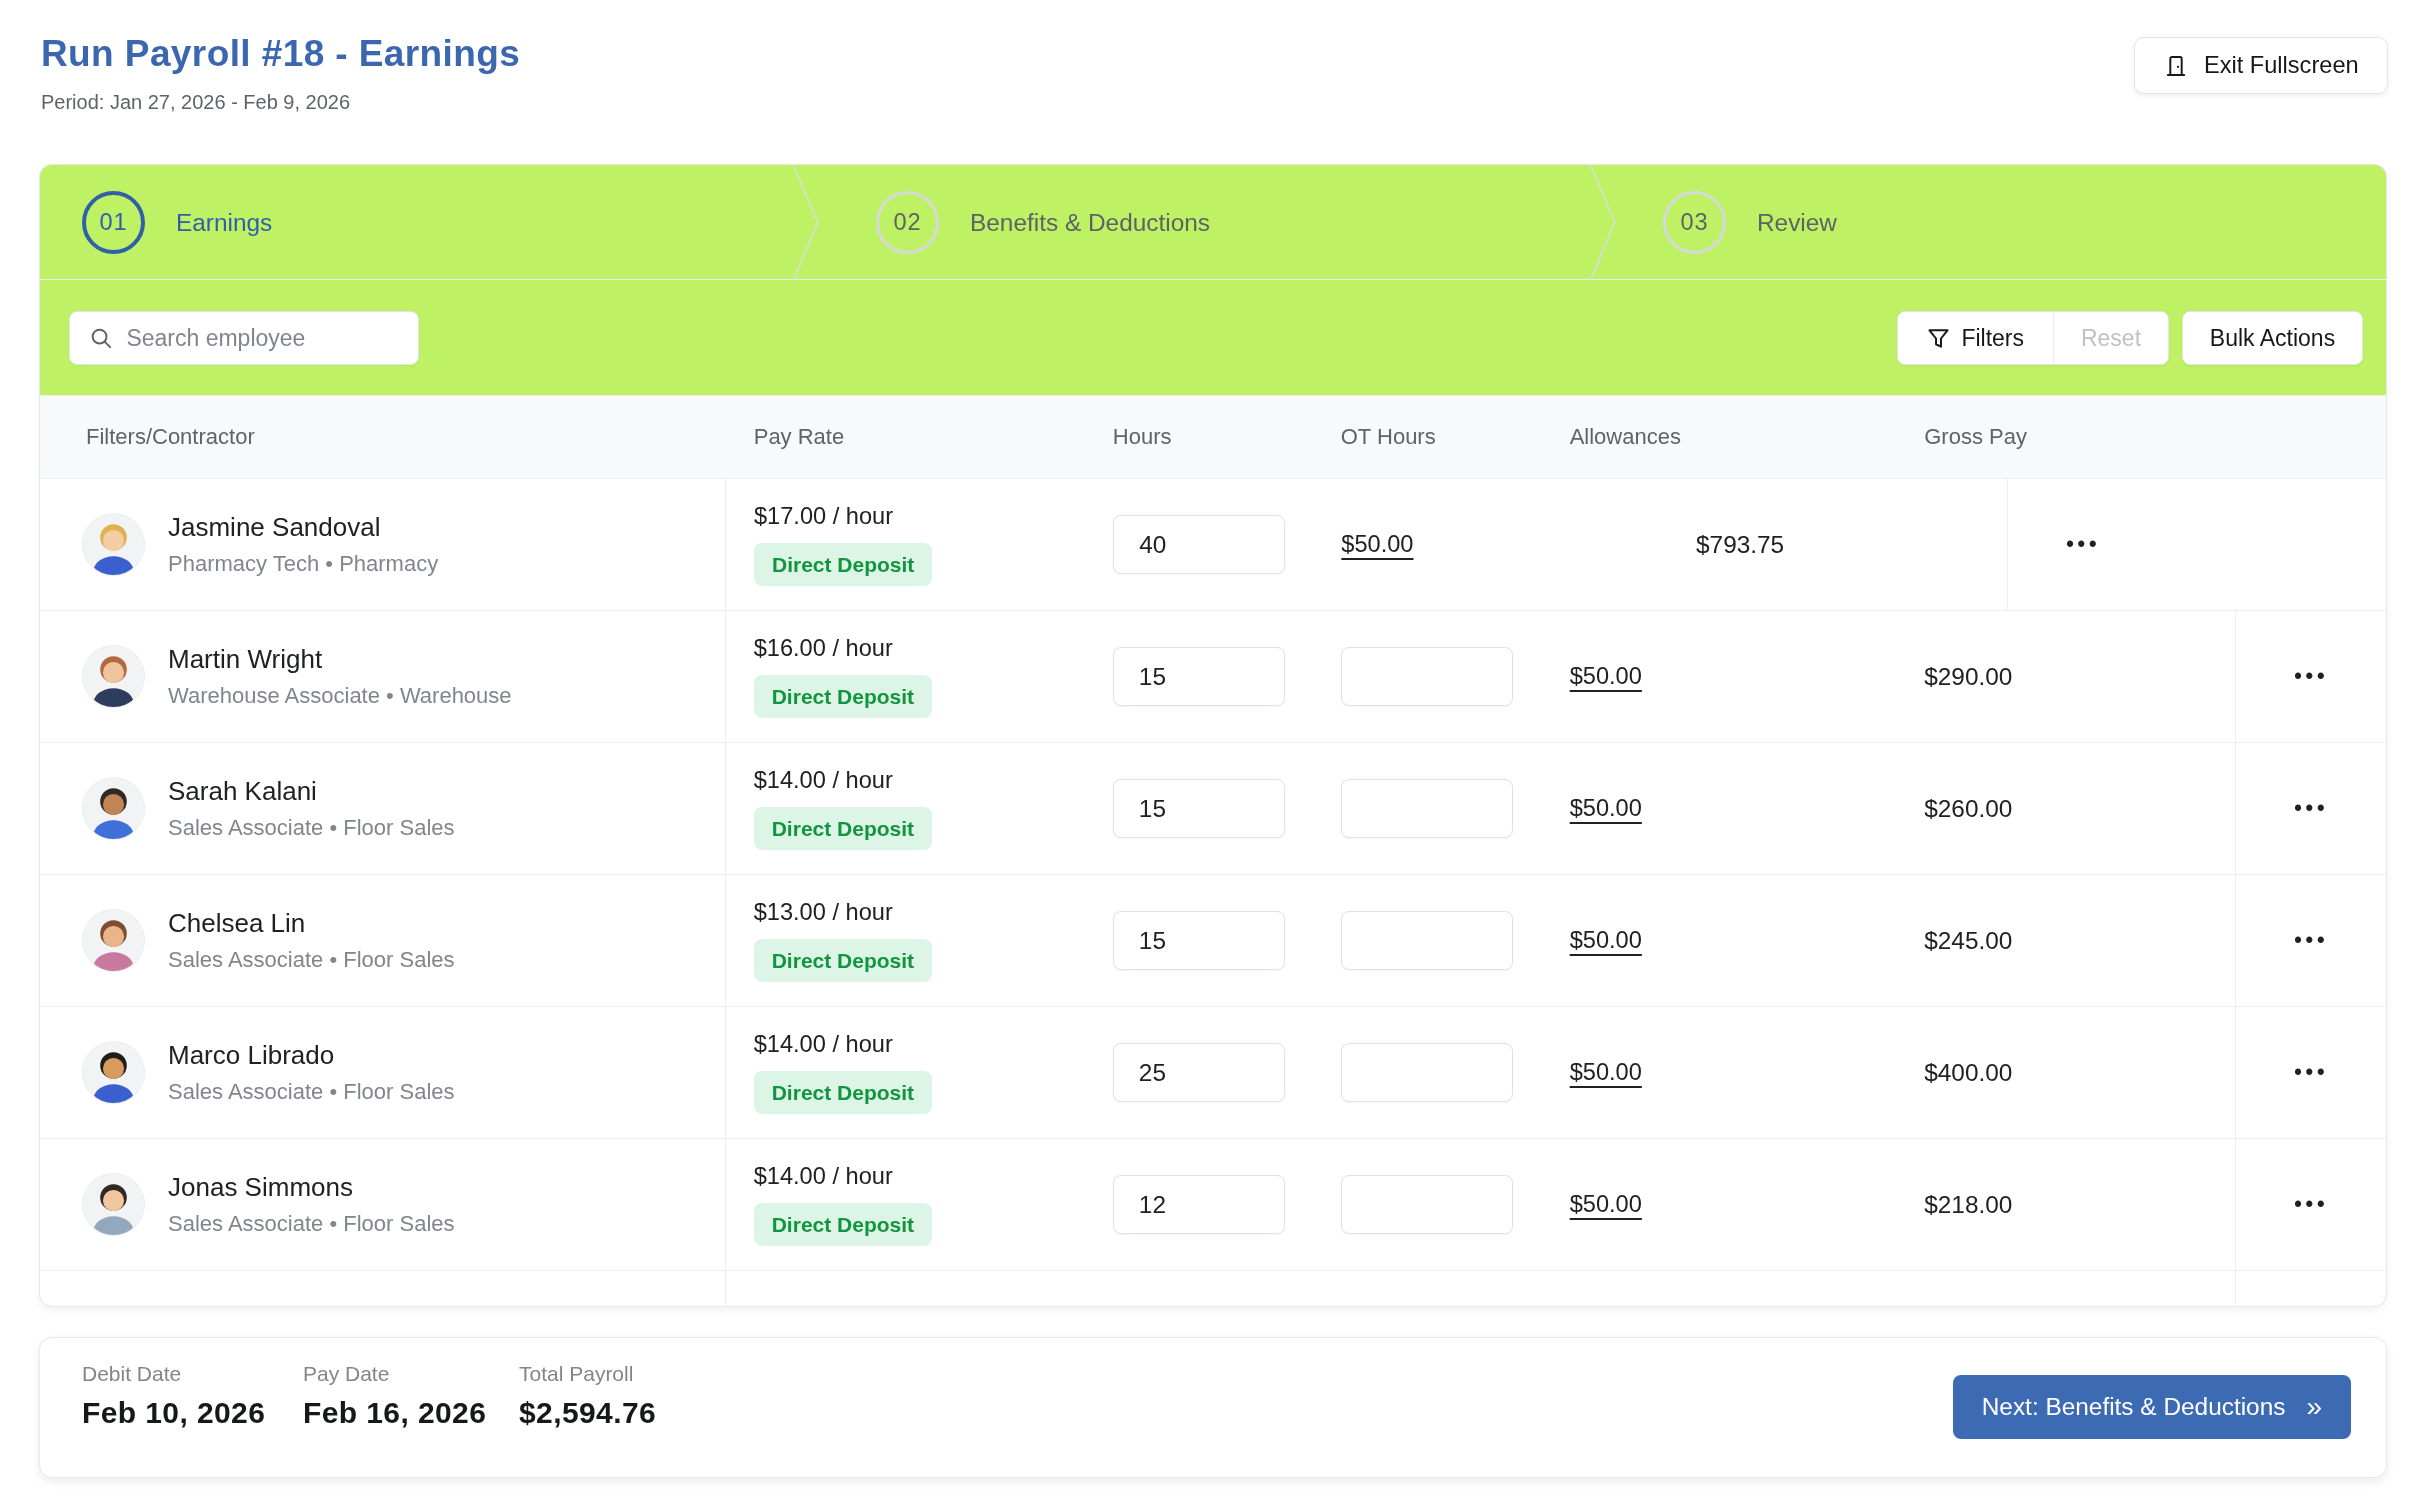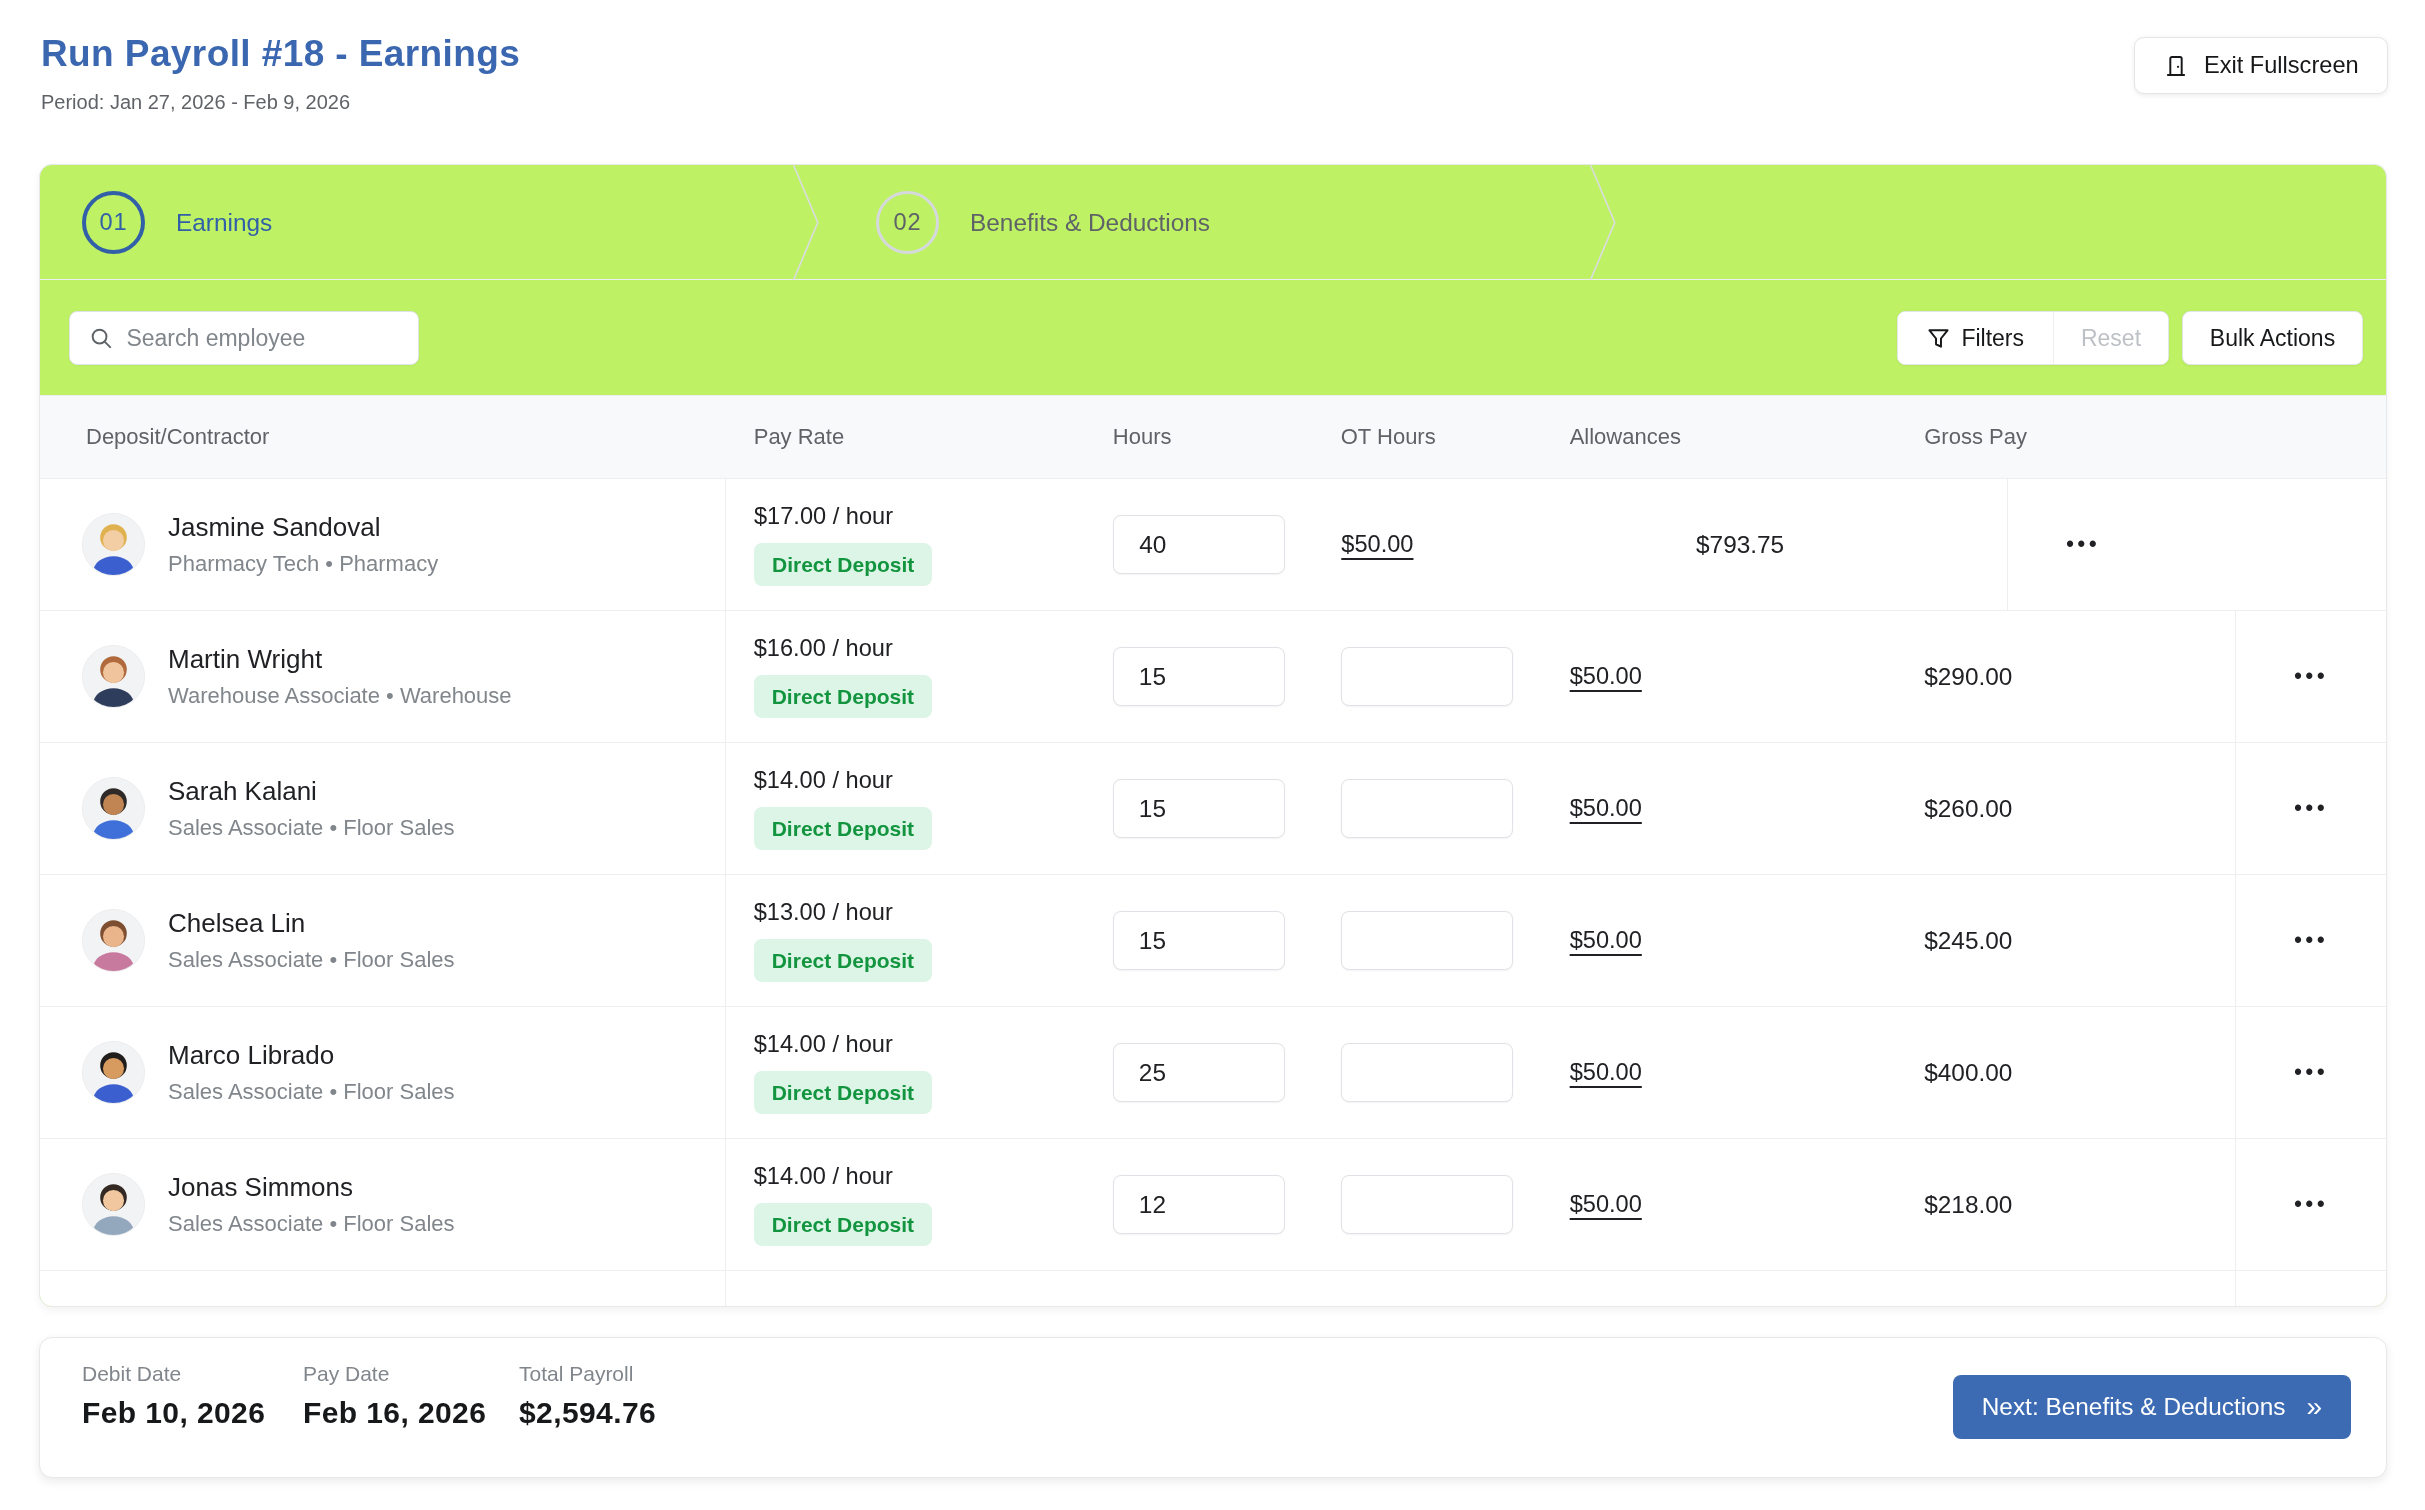--- a/index.html
+++ b/index.html
@@ -147,20 +147,24 @@
       <svg class="chev chev-1" width="29" height="115" viewBox="0 0 36 142" fill="none">
         <polyline points="2,0 32,71 2,142" stroke="#dadce0" stroke-width="2"></polyline>
       </svg>
       <div class="step step-2">
         <div class="step-circle">02</div>
         <div class="step-label">Benefits &amp; Deductions</div>
       </div>
       <svg class="chev chev-2" width="29" height="115" viewBox="0 0 36 142" fill="none">
         <polyline points="2,0 32,71 2,142" stroke="#dadce0" stroke-width="2"></polyline>
       </svg>
+      <div class="step step-3">
+        <div class="step-circle">03</div>
+        <div class="step-label">Review</div>
+      </div>
     </div>
 
     <div class="toolbar">
       <div class="search-box">
         <span class="icon">
           <svg width="24.4" height="24.4" viewBox="0 0 30 30" fill="none" stroke="#5f6368" stroke-width="2.4" stroke-linecap="round">
             <circle cx="13" cy="13" r="8.5"></circle>
               <path d="M19.5 19.5 L26 26"></path>
           </svg>
         </span>
@@ -174,21 +178,21 @@
             </svg>
           </span>
           <span>Filters</span>
         </button>
         <button class="reset-btn" disabled="">Reset</button>
       </div>
       <button class="bulk-btn">Bulk Actions</button>
     </div>
 
     <div class="thead">
-        <div class="cell c-emp">Deposit/Contractor</div>
+        <div class="cell c-emp">Filters/Contractor</div>
         <div class="cell c-pay">Pay Rate</div>
         <div class="cell c-hours">Hours</div>
         <div class="cell c-ot">OT Hours</div>
         <div class="cell c-allow">Allowances</div>
         <div class="cell c-gross">Gross Pay</div>
         <div class="cell c-actions"></div>
       </div>
 
     <div>
   <div class="trow">

